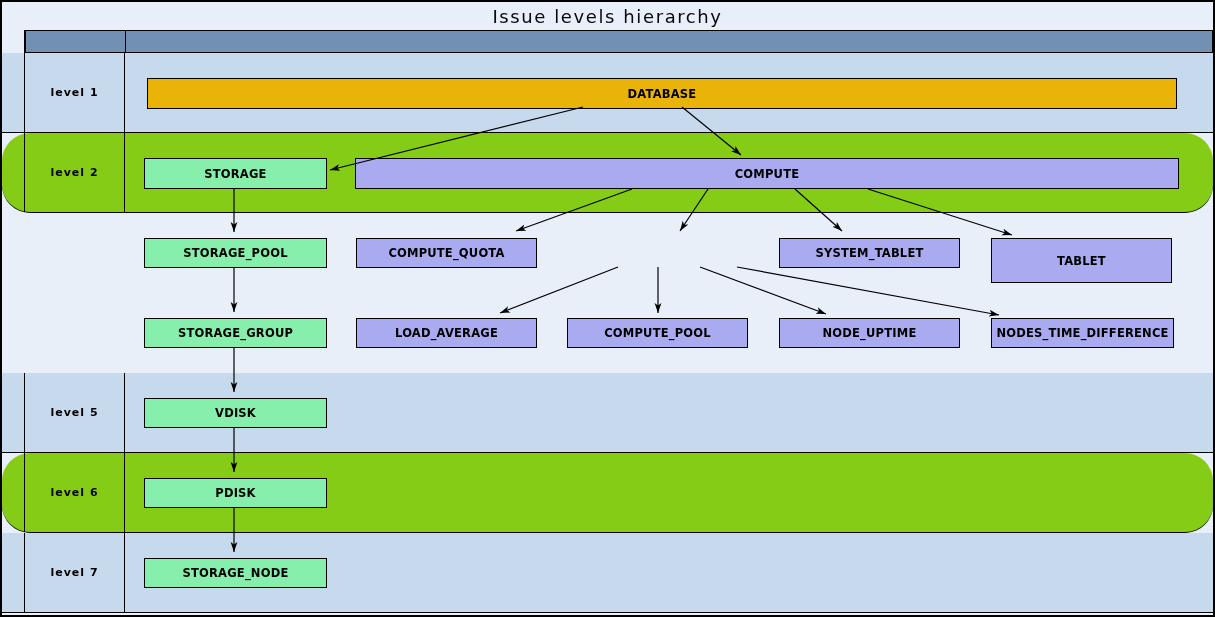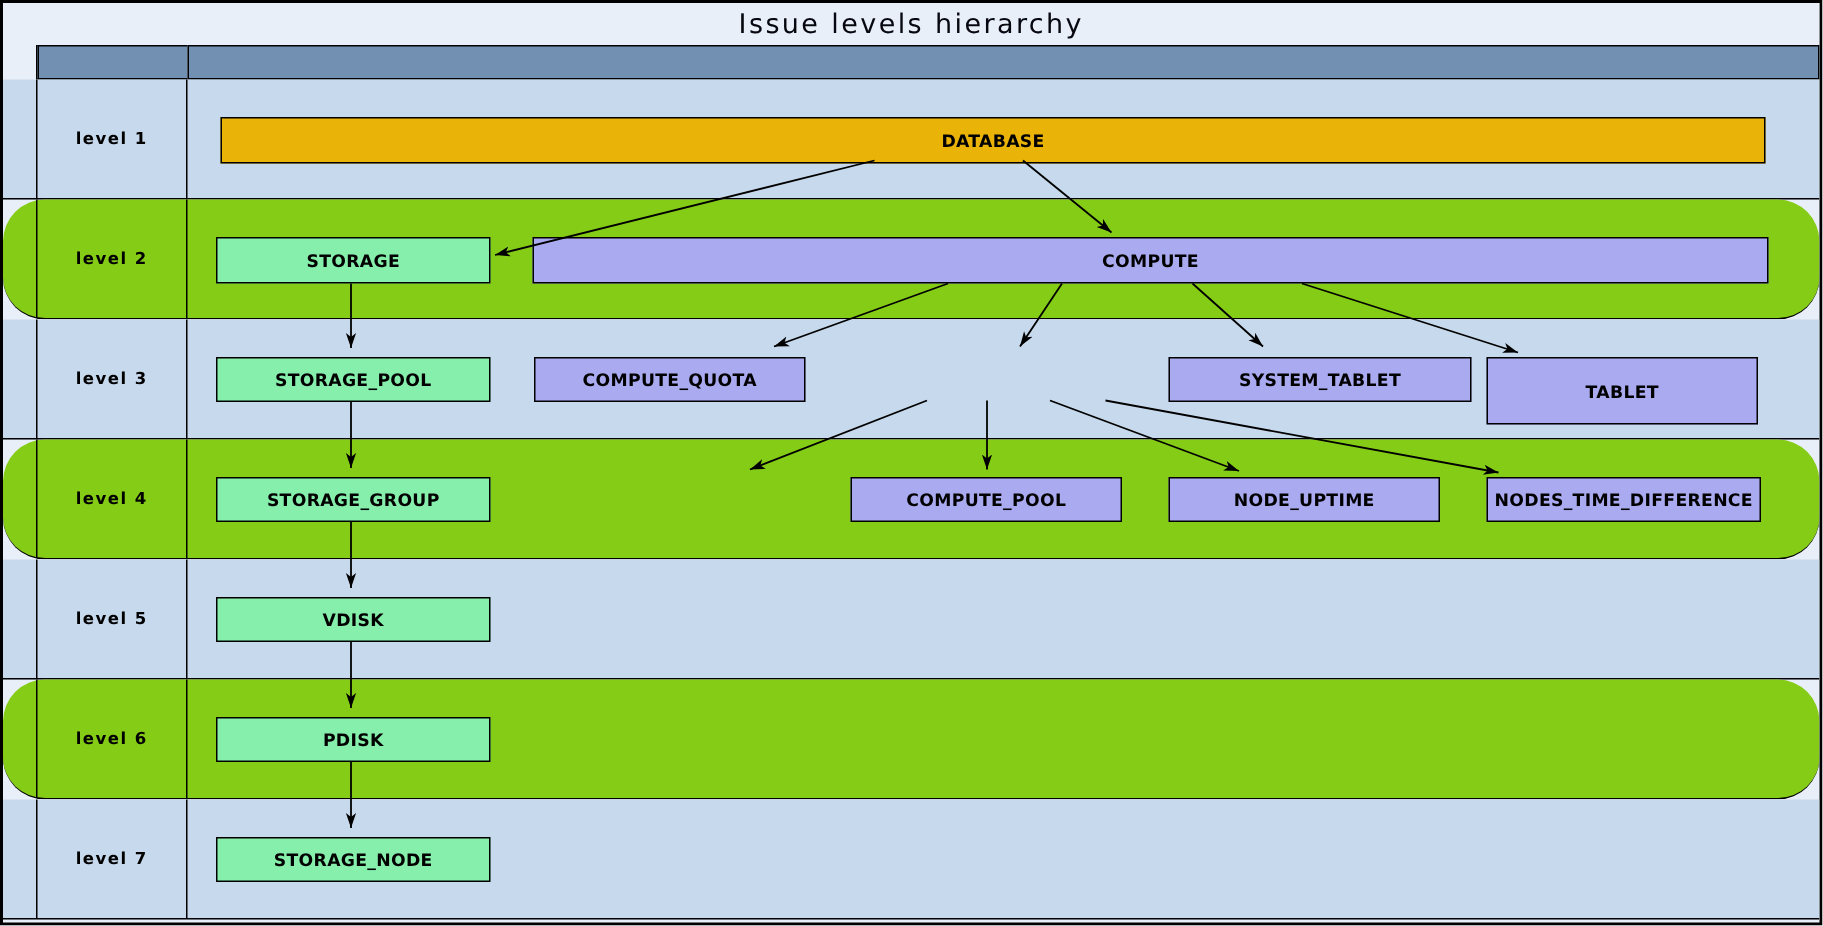--- a/index.html
+++ b/index.html
@@ -71,34 +71,20 @@
       </div>
     <div class="main-cell"></div>
   </div>
   <div class="row r-dark" style="top:131px">
     <div class="strip"></div>
     <div class="label-cell">
         <span>level 2</span>
       </div>
     <div class="main-cell"></div>
   </div>
-  <div class="row r-light" style="top:211px">
-    <div class="strip"></div>
-    <div class="label-cell">
-        <span>level 3</span>
-      </div>
-    <div class="main-cell"></div>
-  </div>
-  <div class="row r-dark" style="top:291px">
-    <div class="strip"></div>
-    <div class="label-cell">
-        <span>level 4</span>
-      </div>
-    <div class="main-cell"></div>
-  </div>
   <div class="row r-light" style="top:371px">
     <div class="strip"></div>
     <div class="label-cell">
         <span>level 5</span>
       </div>
     <div class="main-cell"></div>
   </div>
   <div class="row r-dark" style="top:451px">
     <div class="strip"></div>
     <div class="label-cell">
@@ -114,24 +100,25 @@
     <div class="main-cell"></div>
   </div>
 
   <div class="node c-green" style="left:145px;top:76px;width:1030px;height:31px">DATABASE</div>
 
   <div class="node c-yellow" style="left:142px;top:156px;width:183px;height:31px">STORAGE</div>
   <div class="node c-purple" style="left:353px;top:156px;width:824px;height:31px">COMPUTE</div>
 
   <div class="node c-yellow" style="left:142px;top:236px;width:183px;height:30px">STORAGE_POOL</div>
   <div class="node c-purple" style="left:354px;top:236px;width:181px;height:30px">COMPUTE_QUOTA</div>
-  <div class="node c-purple" style="left:777px;top:236px;width:202px;height:30px">SYSTEM_TABLET</div>
+  <div class="node c-purple" style="left:777px;top:236px;width:181px;height:30px">SYSTEM_TABLET</div>
   <div class="node c-purple" style="left:989px;top:236px;width:181px;height:45px">TABLET</div>
 
   <div class="node c-yellow" style="left:142px;top:316px;width:183px;height:30px">STORAGE_GROUP</div>
+  <div class="node c-purple" style="left:354px;top:316px;width:181px;height:30px">LOAD_AVERAGE</div>
   <div class="node c-purple" style="left:565px;top:316px;width:181px;height:30px">COMPUTE_POOL</div>
   <div class="node c-purple" style="left:777px;top:316px;width:181px;height:30px">NODE_UPTIME</div>
   <div class="node c-purple" style="left:989px;top:316px;width:183px;height:30px">NODES_TIME_DIFFERENCE</div>
 
   <div class="node c-yellow" style="left:142px;top:396px;width:183px;height:30px">VDISK</div>
   <div class="node c-yellow" style="left:142px;top:476px;width:183px;height:30px">PDISK</div>
   <div class="node c-yellow" style="left:142px;top:556px;width:183px;height:30px">STORAGE_NODE</div>
 
   <svg class="edges-svg" width="1211" height="613" viewBox="0 0 1211 613">
     <defs>

